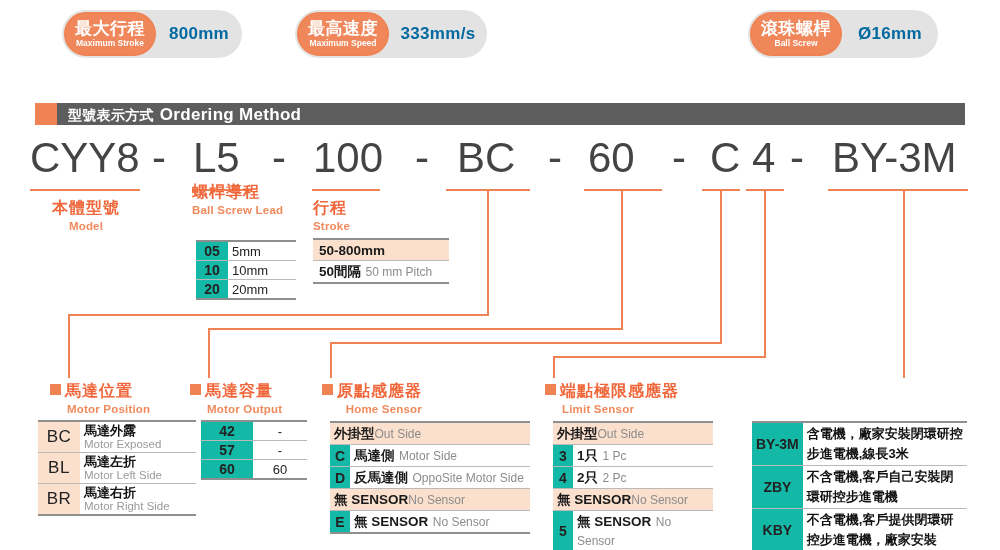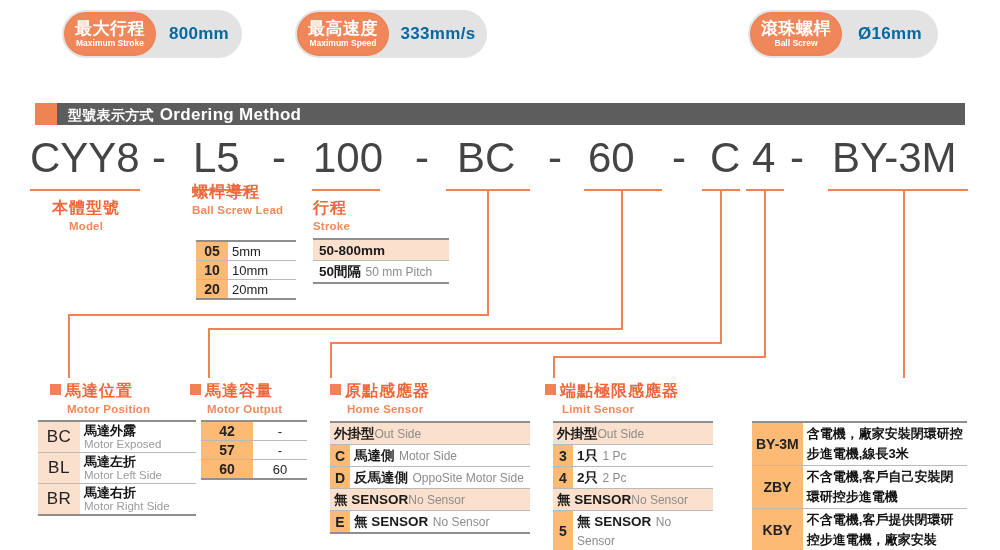--- a/index.html
+++ b/index.html
@@ -93,21 +93,21 @@
     background: #ffffff;
   }
   table.spec td {
     border-top: 1px solid #b9b9b9;
     border-bottom: 1px solid #b9b9b9;
     padding: 1px 4px; vertical-align: middle;
   }
   table.spec tr.thick td { border-top: 2px solid #8f8f8f; }
   table.spec tr.thickb td { border-bottom: 2px solid #8f8f8f; }
   td.key {
-    background: #fdba74; text-align: center;
+    background: #14b8a6; text-align: center;
     font-size: 14px; font-weight: bold; color: #222222;
     white-space: nowrap;
   }
   td.keybig {
     background: #fbe0cd; text-align: center;
     font-size: 17px; color: #222222; white-space: nowrap;
     letter-spacing: 0.5px;
   }
   td.val {
     font-size: 13px; color: #222222; white-space: nowrap;
@@ -296,21 +296,21 @@
       <td class="key">57</td>
       <td class="val" style="text-align:center;">-</td>
     </tr>
     <tr class="thickb">
       <td class="key">60</td>
       <td class="val" style="text-align:center;">60</td>
     </tr>
   </tbody>
     </table>
 
-  <div class="grp" style="left:330px; top:380px;">
+  <div class="grp" style="left:322px; top:380px;text-align:right;">
     <div class="cn">
       <span class="sq"></span><span>原點感應器</span>
     </div>
     <div class="en" style="margin-left:17px;">Home Sensor</div>
   </div>
   <table class="spec" style="left:330px; top:421px; width:200px;">
     <tbody>
         <tr class="thick">
       <td class="band" colspan="2">
         <span class="cnb">外掛型</span><span class="eng">Out Side</span>

